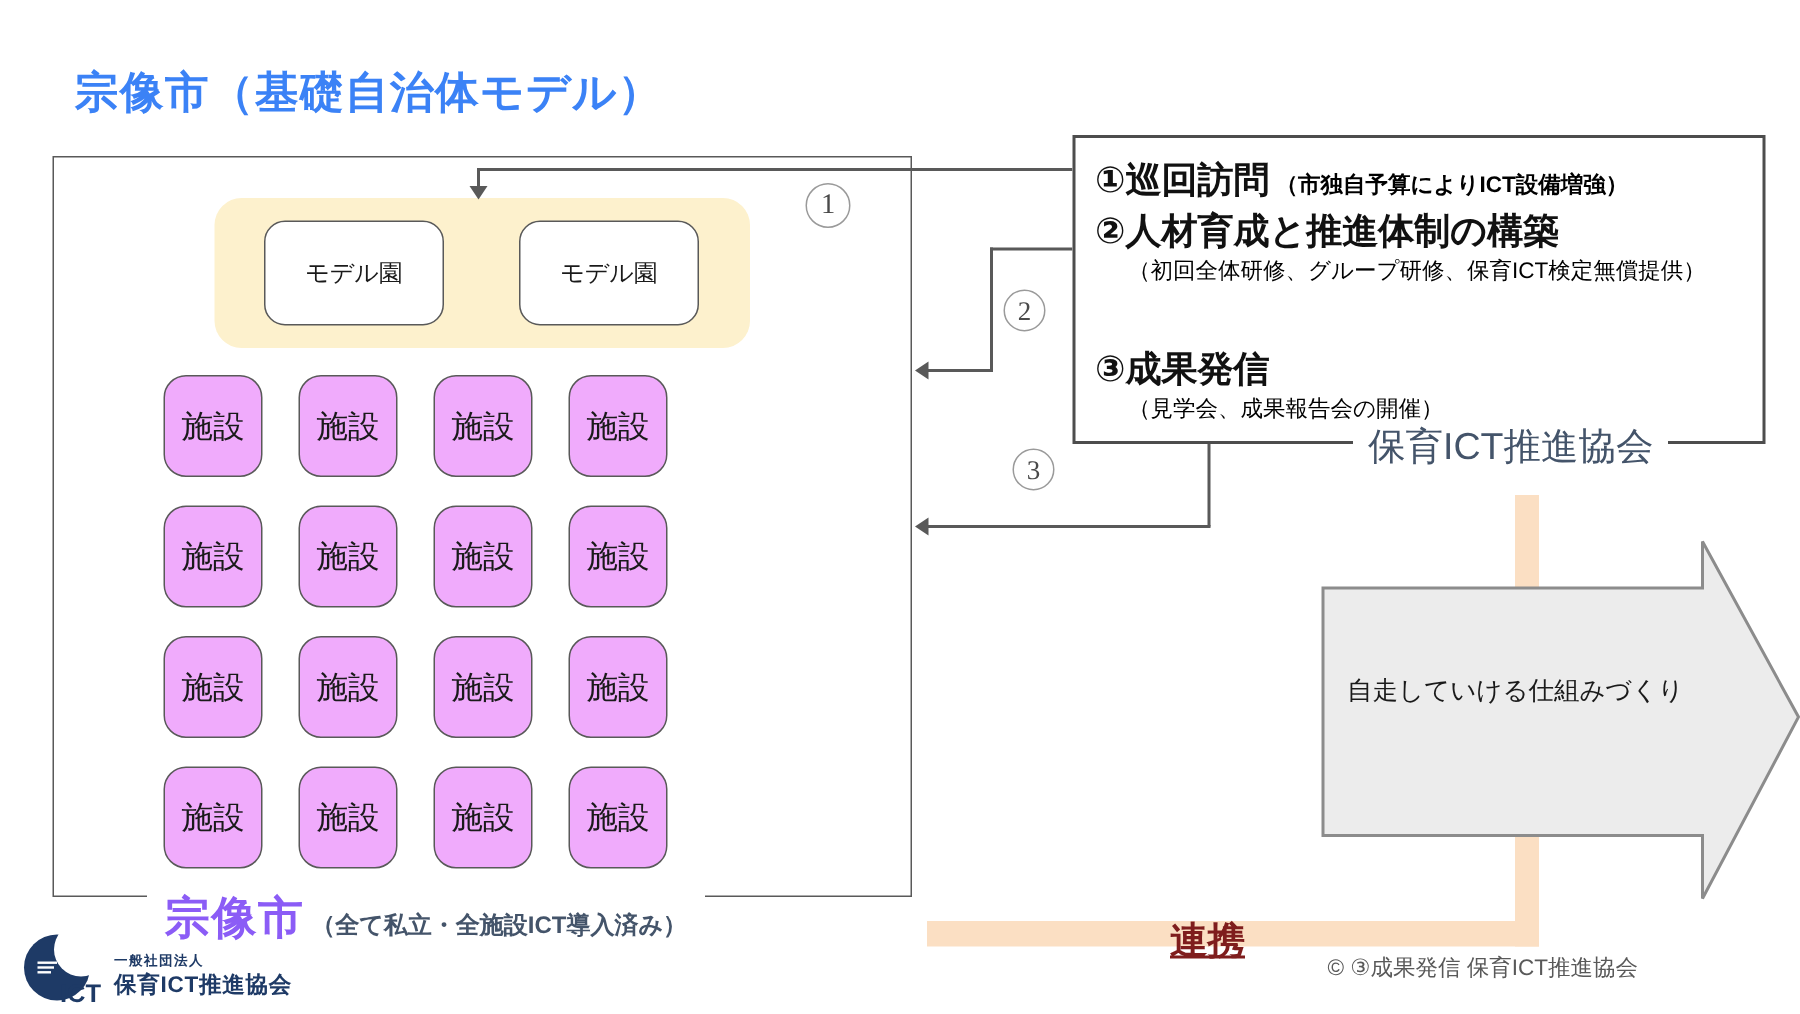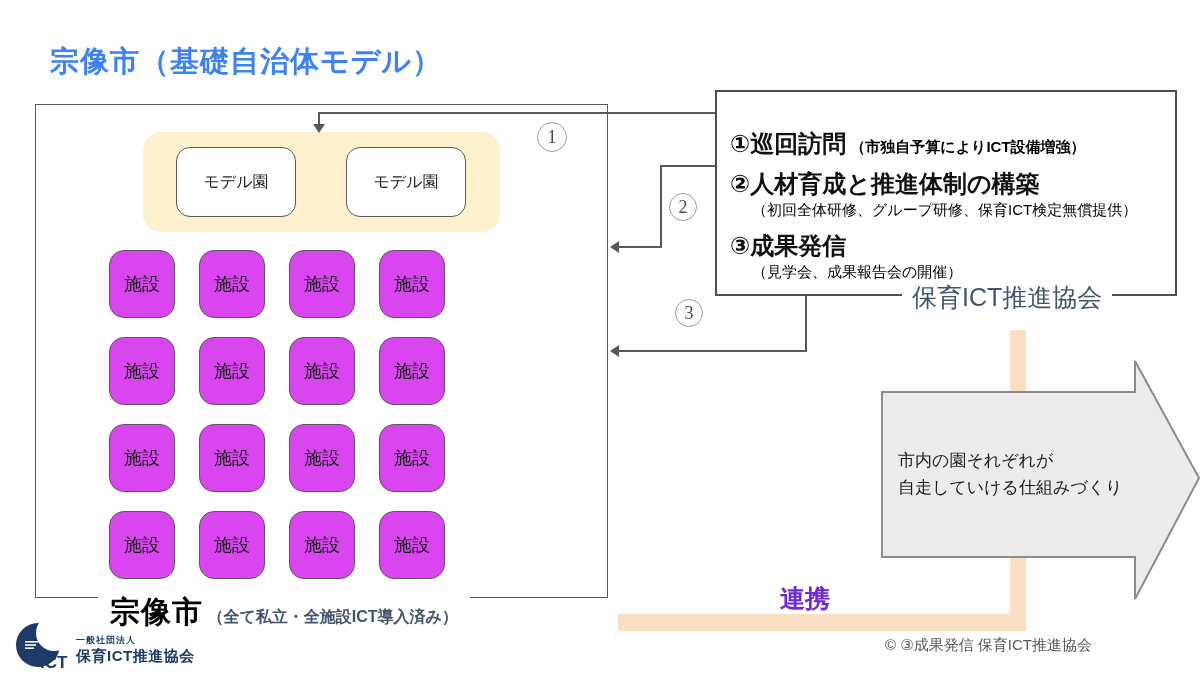--- a/index.html
+++ b/index.html
@@ -33,28 +33,28 @@
     font-size:16px; color:#1a1a1a;
   }
   .model-box { width:120px; height:70px; top:147px; }
   .mb1 { left:176px; } .mb2 { left:346px; }
   .fac-grid {
     position:absolute; left:109px; top:250px;
     display:grid; grid-template-columns:repeat(4,66px); gap:19px 24px;
   }
   .fac {
     width:66px; height:68px; border:1.4px solid #595959; border-radius:15px;
-    background:#d946ef; display:flex; align-items:center; justify-content:center;
-    font-size:18px; color:#1a1a1a;
+    background:#f0abfc; display:flex; align-items:center; justify-content:center;
+    font-size:21px; color:#1a1a1a;
   }
   .city-label {
     position:absolute; left:98px; top:590px; background:#fff;
     padding:2px 12px 4px 12px; white-space:nowrap;
   }
-  .city-label .nm { font-size:30px; color:#000000; font-weight:600; letter-spacing:1px; }
+  .city-label .nm { font-size:30px; color:#8b5cf6; font-weight:600; letter-spacing:1px; }
   .city-label .nt { font-size:16px; color:#44546a; font-weight:600; }
   
   .marker {
     position:absolute; border:1.5px solid #9a9a9a; border-radius:50%;
     color:#4a4a4a; display:flex; align-items:center; justify-content:center;
     background:#fff; font-family:"Liberation Serif","DejaVu Serif",serif;
   }
   .mk1 { left:537px; top:122px; width:30px; height:30px; font-size:19px; }
   .mk2 { left:669px; top:193px; width:28px; height:28px; font-size:18px; }
   .mk3 { left:675px; top:299px; width:28px; height:28px; font-size:18px; }
@@ -72,33 +72,33 @@
   }
   
   .info-box {
     position:absolute; left:715px; top:90px; width:462px; height:206px;
     border:2px solid #4d4d4d; background:#fff;
   }
   .info-item { position:absolute; left:13px; white-space:nowrap; }
   .ih { font-size:24px; font-weight:bold; color:#111; }
   .inote { font-size:15px; color:#000000;text-align:right; }
   .inote.b { font-weight:bold; }
-  .i1 { top:12px; display:flex; align-items:baseline; gap:4px;margin-top:24px; }
-  .i2 { top:76px; } .i3 { top:138px; }
+  .i1 { top:12px; display:flex; align-items:baseline; gap:4px; }
+  .i2 { top:46px; } .i3 { top:138px; }
   .i2 .inote, .i3 .inote { display:block; padding-left:22px; margin-top:1px; }
   .owner-label {
     position:absolute; left:902px; top:281px; background:#fff;
     font-size:25px; color:#44546a; padding:0 10px; white-space:nowrap;
   }
   
   .band-v { position:absolute; left:1010px; top:330px; width:16px; height:301px; background:#fbdfc3; }
   .band-h { position:absolute; left:618px; top:614px; width:408px; height:17px; background:#fbdfc3; }
   .collab-label {
-    position:absolute; left:770px; top:582px; width:70px; text-align:center;
-    font-size:25px; color:#6d28d9; font-weight:600;
+    position:absolute; left:770px; top:610px; width:70px; text-align:center;
+    font-size:25px; color:#7f1d1d; font-weight:600;text-decoration:underline;
   }
   
   .big-arrow { position:absolute; left:860px; top:350px; }
   .arrow-caption {
     position:absolute; left:898px; top:447px; font-size:17px; color:#1a1a1a;
     line-height:1.6; white-space:nowrap;
   }
   
   .copyright {
     position:absolute; left:810px; top:636px; width:282px; text-align:right;
@@ -183,21 +183,20 @@
   <div class="owner-label">保育ICT推進協会</div>
 
   <div class="band-v"></div>
   <div class="band-h"></div>
   <div class="collab-label">連携</div>
 
   <svg class="big-arrow" width="345" height="260" viewBox="0 0 345 260">
     <polygon points="22,42 275,42 275,11 339,128 275,249 275,207 22,207" fill="#ececec" stroke="#8c8c8c" stroke-width="2" stroke-linejoin="miter"></polygon>
   </svg>
   <div class="arrow-caption">
-    <div>市内の園それぞれが</div>
     <div>自走していける仕組みづくり</div>
   </div>
 
   <div class="copyright">© ③成果発信 保育ICT推進協会</div>
 
   <div class="logo">
     <svg width="56" height="56" viewBox="0 0 56 56">
       <circle cx="24" cy="27" r="22" fill="#1e3a66"></circle>
       <circle cx="40" cy="15" r="18" fill="#ffffff"></circle>
       <rect x="11" y="23" width="13" height="1.6" fill="#ffffff"></rect>

